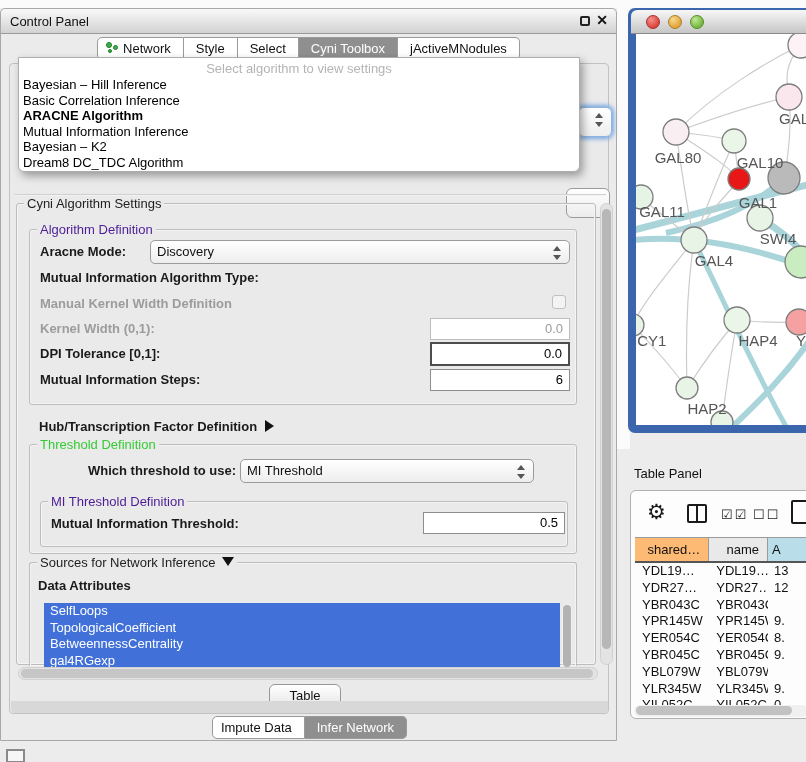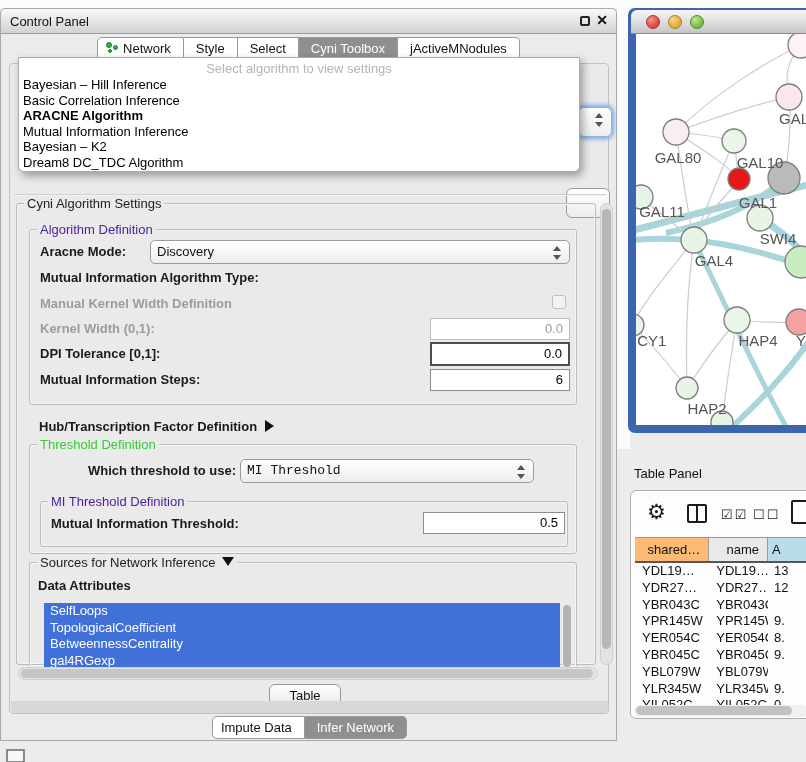--- a/index.html
+++ b/index.html
@@ -184,21 +184,21 @@
       </div>
 
       <span class="lbl" style="left:22px; top:215px; font-size:13px;">
         <span>Hub/Transcription Factor Definition</span><span class="tri-right"></span>
       </span>
 
       <div class="grp" style="left:12px; top:240px; width:548px; height:110px;">
         <span class="legend green">Threshold Definition</span>
 
         <span class="lbl" style="left:58px; top:18px;">Which threshold to use:</span>
-        <div class="combo" style="left:210px; top:14px; width:294px;font-family:Liberation Mono, monospace;">
+        <div class="combo" style="left:210px; top:14px; width:294px;">
           <span>MI Threshold</span><span class="stepper"></span>
         </div>
 
         <div class="grp" style="left:10px; top:56px; width:528px; height:46px;">
           <span class="legend blue">MI Threshold Definition</span>
           <span class="lbl" style="left:10px; top:14px;">Mutual Information Threshold:</span>
           <div class="tfield mid" style="left:382px; top:10px; width:142px;">0.5</div>
         </div>
       </div>
 

